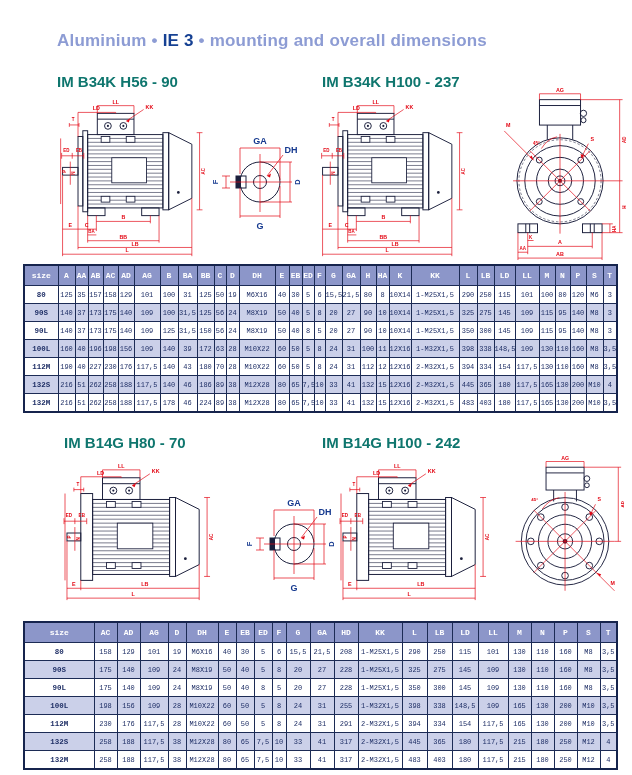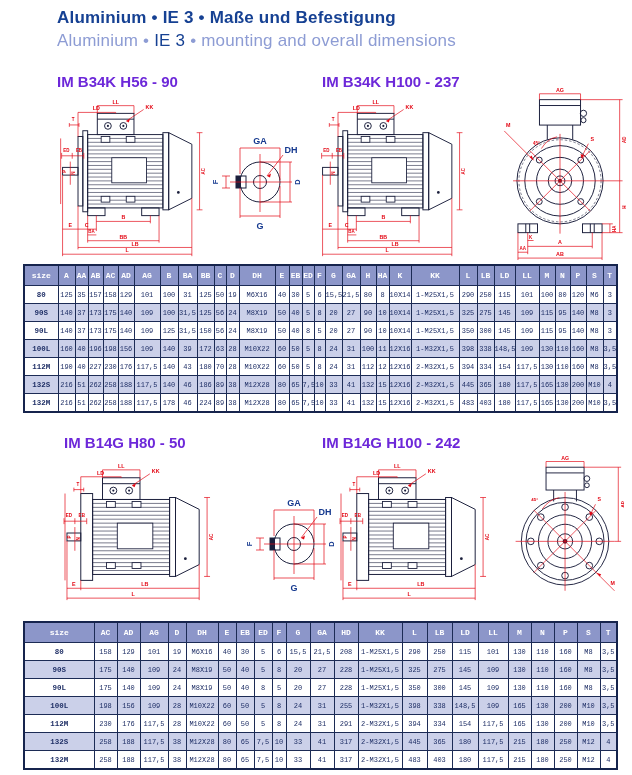--- a/index.html
+++ b/index.html
@@ -1,22 +1,22 @@
 <!DOCTYPE html>
 <html><head>
 <meta charset="utf-8">
 <style>
   html,body{margin:0;padding:0;background:#fff;}
   .page{position:relative;width:632px;height:775px;background:#fff;overflow:hidden;
         font-family:"Liberation Sans",sans-serif;}
   
   .title-de{position:absolute;left:57px;top:8px;font-size:17px;font-weight:bold;color:#164193;letter-spacing:.2px;}
-  .title-en{position:absolute;left:57px;top:31px;font-size:17px;font-weight:normal;color:#8d9cd4;letter-spacing:.2px;}
+  .title-en{position:absolute;left:57px;top:31px;font-size:17px;font-weight:bold;color:#8d9cd4;letter-spacing:.2px;}
   .title-en .dark{color:#164193;}
-  .sec-h{position:absolute;font-size:15px;font-weight:bold;color:#6d28d9;white-space:nowrap;}
+  .sec-h{position:absolute;font-size:15px;font-weight:bold;color:#0f766e;white-space:nowrap;}
   
   table.dim{position:absolute;left:23px;border-collapse:collapse;table-layout:fixed;width:593px;
             font-family:Liberation Mono, monospace;}
   table.dim th{background:#8c96c9;color:#fff;font-size:8px;font-weight:bold;height:19px;
                border:1px solid #1c2b55;padding:0;text-align:center;}
   table.dim td{font-size:7px;color:#1f2f66;height:17px;border:1px solid #1c2b55;padding:0;
                text-align:center;white-space:nowrap;overflow:hidden;background:#fff;}
   table.dim tr.alt td{background:#cbd0e9;}
   table.dim td.size{font-weight:bold;font-size:7.5px;}
   table.dim{border:2px solid #16244d;}
@@ -31,26 +31,25 @@
   .rl{fill:#e30613;font:bold 5.5px "Liberation Sans",sans-serif;text-anchor:middle;}
   .rs{fill:#e30613;font:bold 4.6px "Liberation Sans",sans-serif;text-anchor:middle;}
   .nl{fill:#15398f;font:bold 9px "Liberation Sans",sans-serif;text-anchor:middle;}
   .nm{fill:#15398f;font:bold 7.5px "Liberation Sans",sans-serif;text-anchor:middle;}
 </style>
 </head>
 <body>
 
 <div class="page">
 
-  <div class="title-de">Aluminium • IE 3 • Maße und Befestigung</div>
   <div class="title-en"><span>Aluminium • </span><span class="dark">IE 3</span><span> • mounting and overall dimensions</span></div>
 
   <div class="sec-h" style="left:57px;top:73px">IM B34K H56 - 90</div>
   <div class="sec-h" style="left:322px;top:73px">IM B34K H100 - 237</div>
-  <div class="sec-h" style="left:64px;top:434px">IM B14G H80 - 50</div>
+  <div class="sec-h" style="left:64px;top:434px">IM B14G H80 - 70</div>
   <div class="sec-h" style="left:322px;top:434px">IM B14G H100 - 242</div>
 
   <svg class="dwg" style="left:56px;top:96px" width="154" height="164" viewBox="0 0 154 170">
     <g>
       <rect class="k" x="4" y="74" width="16" height="8"></rect>
       <rect class="k" x="20" y="42" width="5" height="72"></rect>
       <rect class="k" x="25" y="36" width="5" height="84"></rect>
       <rect class="k" x="30" y="40" width="78" height="76"></rect>
       <path class="kt" d="M30 44H108M30 48H108M30 52H108M30 56H108M30 60H108M30 64H108M30 68H108M30 72H108M30 76H108M30 80H108M30 84H108M30 88H108M30 92H108M30 96H108M30 100H108M30 104H108M30 108H108M30 112H108"></path>
       <rect class="wh" x="55" y="64" width="36" height="26"></rect>

